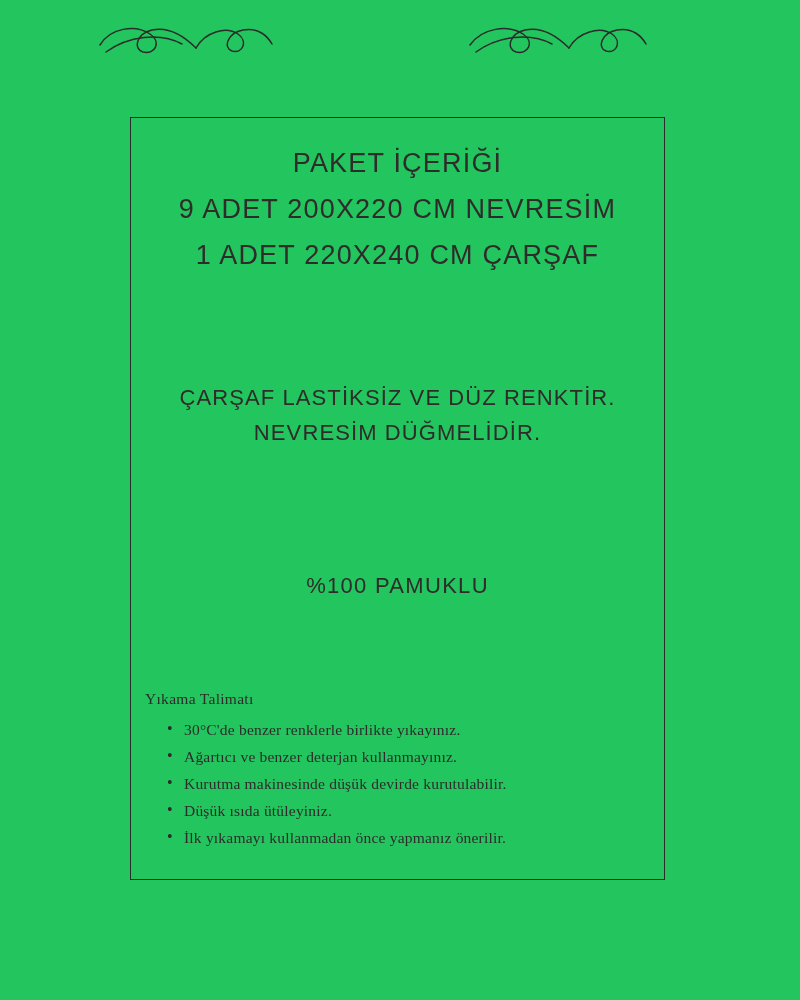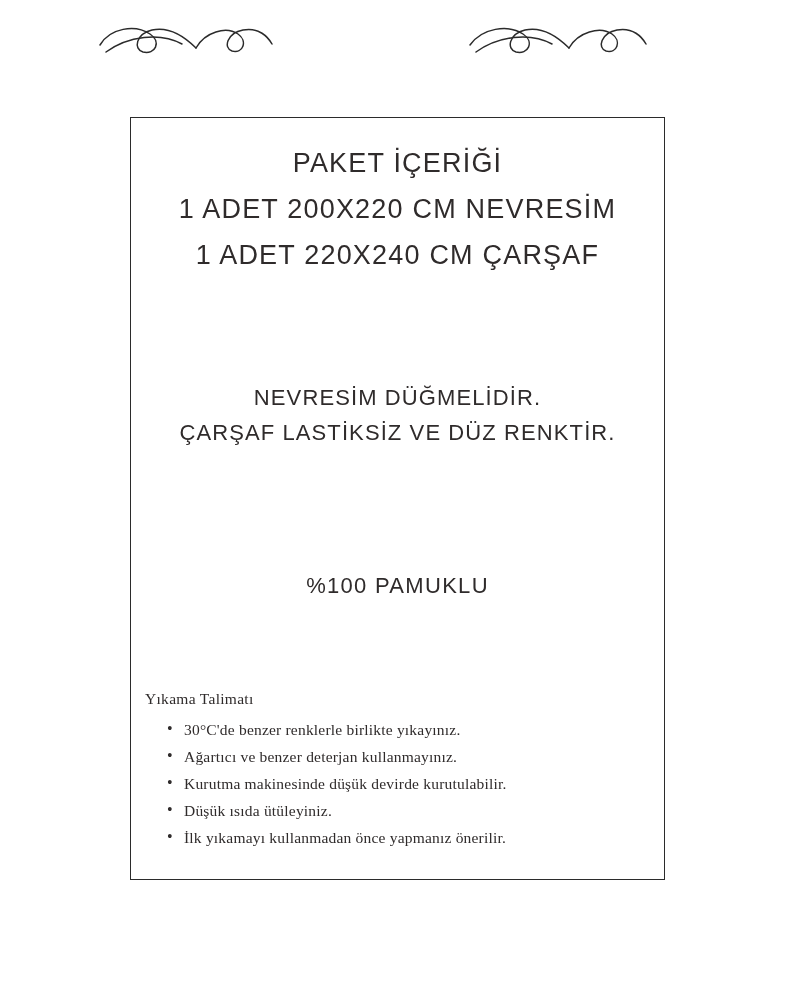--- a/index.html
+++ b/index.html
@@ -11,21 +11,21 @@
     height: 1000px;
     background: #f7dfdf;
     font-family: "Liberation Sans", sans-serif;
     overflow: hidden;
   }
 
   .page {
     position: relative;
     width: 800px;
     height: 1000px;
-    background: #ffffff;
+    background: #22c55e;
     box-sizing: border-box;
   }
 
   
   .swirls {
     position: absolute;
     top: 0;
     left: 0;
     width: 800px;
     height: 100px;
@@ -145,27 +145,27 @@
         <path d="M476 52 C498 36, 530 32, 552 44"></path>
       </g>
     </svg>
   </div>
 
   <div class="card">
     <div class="card-inner">
 
       <div class="contents-block">
         <div class="contents-title">PAKET İÇERİĞİ</div>
-        <div class="contents-line">1 ADET 200X220 CM NEVRESİM</div>
+        <div class="contents-line">9 ADET 200X220 CM NEVRESİM</div>
         <div class="contents-line">1 ADET 220X240 CM ÇARŞAF</div>
       </div>
 
       <div class="notes-block">
+        <div class="notes-line">ÇARŞAF LASTİKSİZ VE DÜZ RENKTİR.</div>
         <div class="notes-line">NEVRESİM DÜĞMELİDİR.</div>
-        <div class="notes-line">ÇARŞAF LASTİKSİZ VE DÜZ RENKTİR.</div>
       </div>
 
       <div class="material-block">
         <div class="material-line">%100  PAMUKLU</div>
       </div>
 
       <div class="wash-block">
         <div class="wash-title">Yıkama Talimatı</div>
         <ul class="wash-list">
           <li>30°C'de benzer renklerle birlikte yıkayınız.</li>

